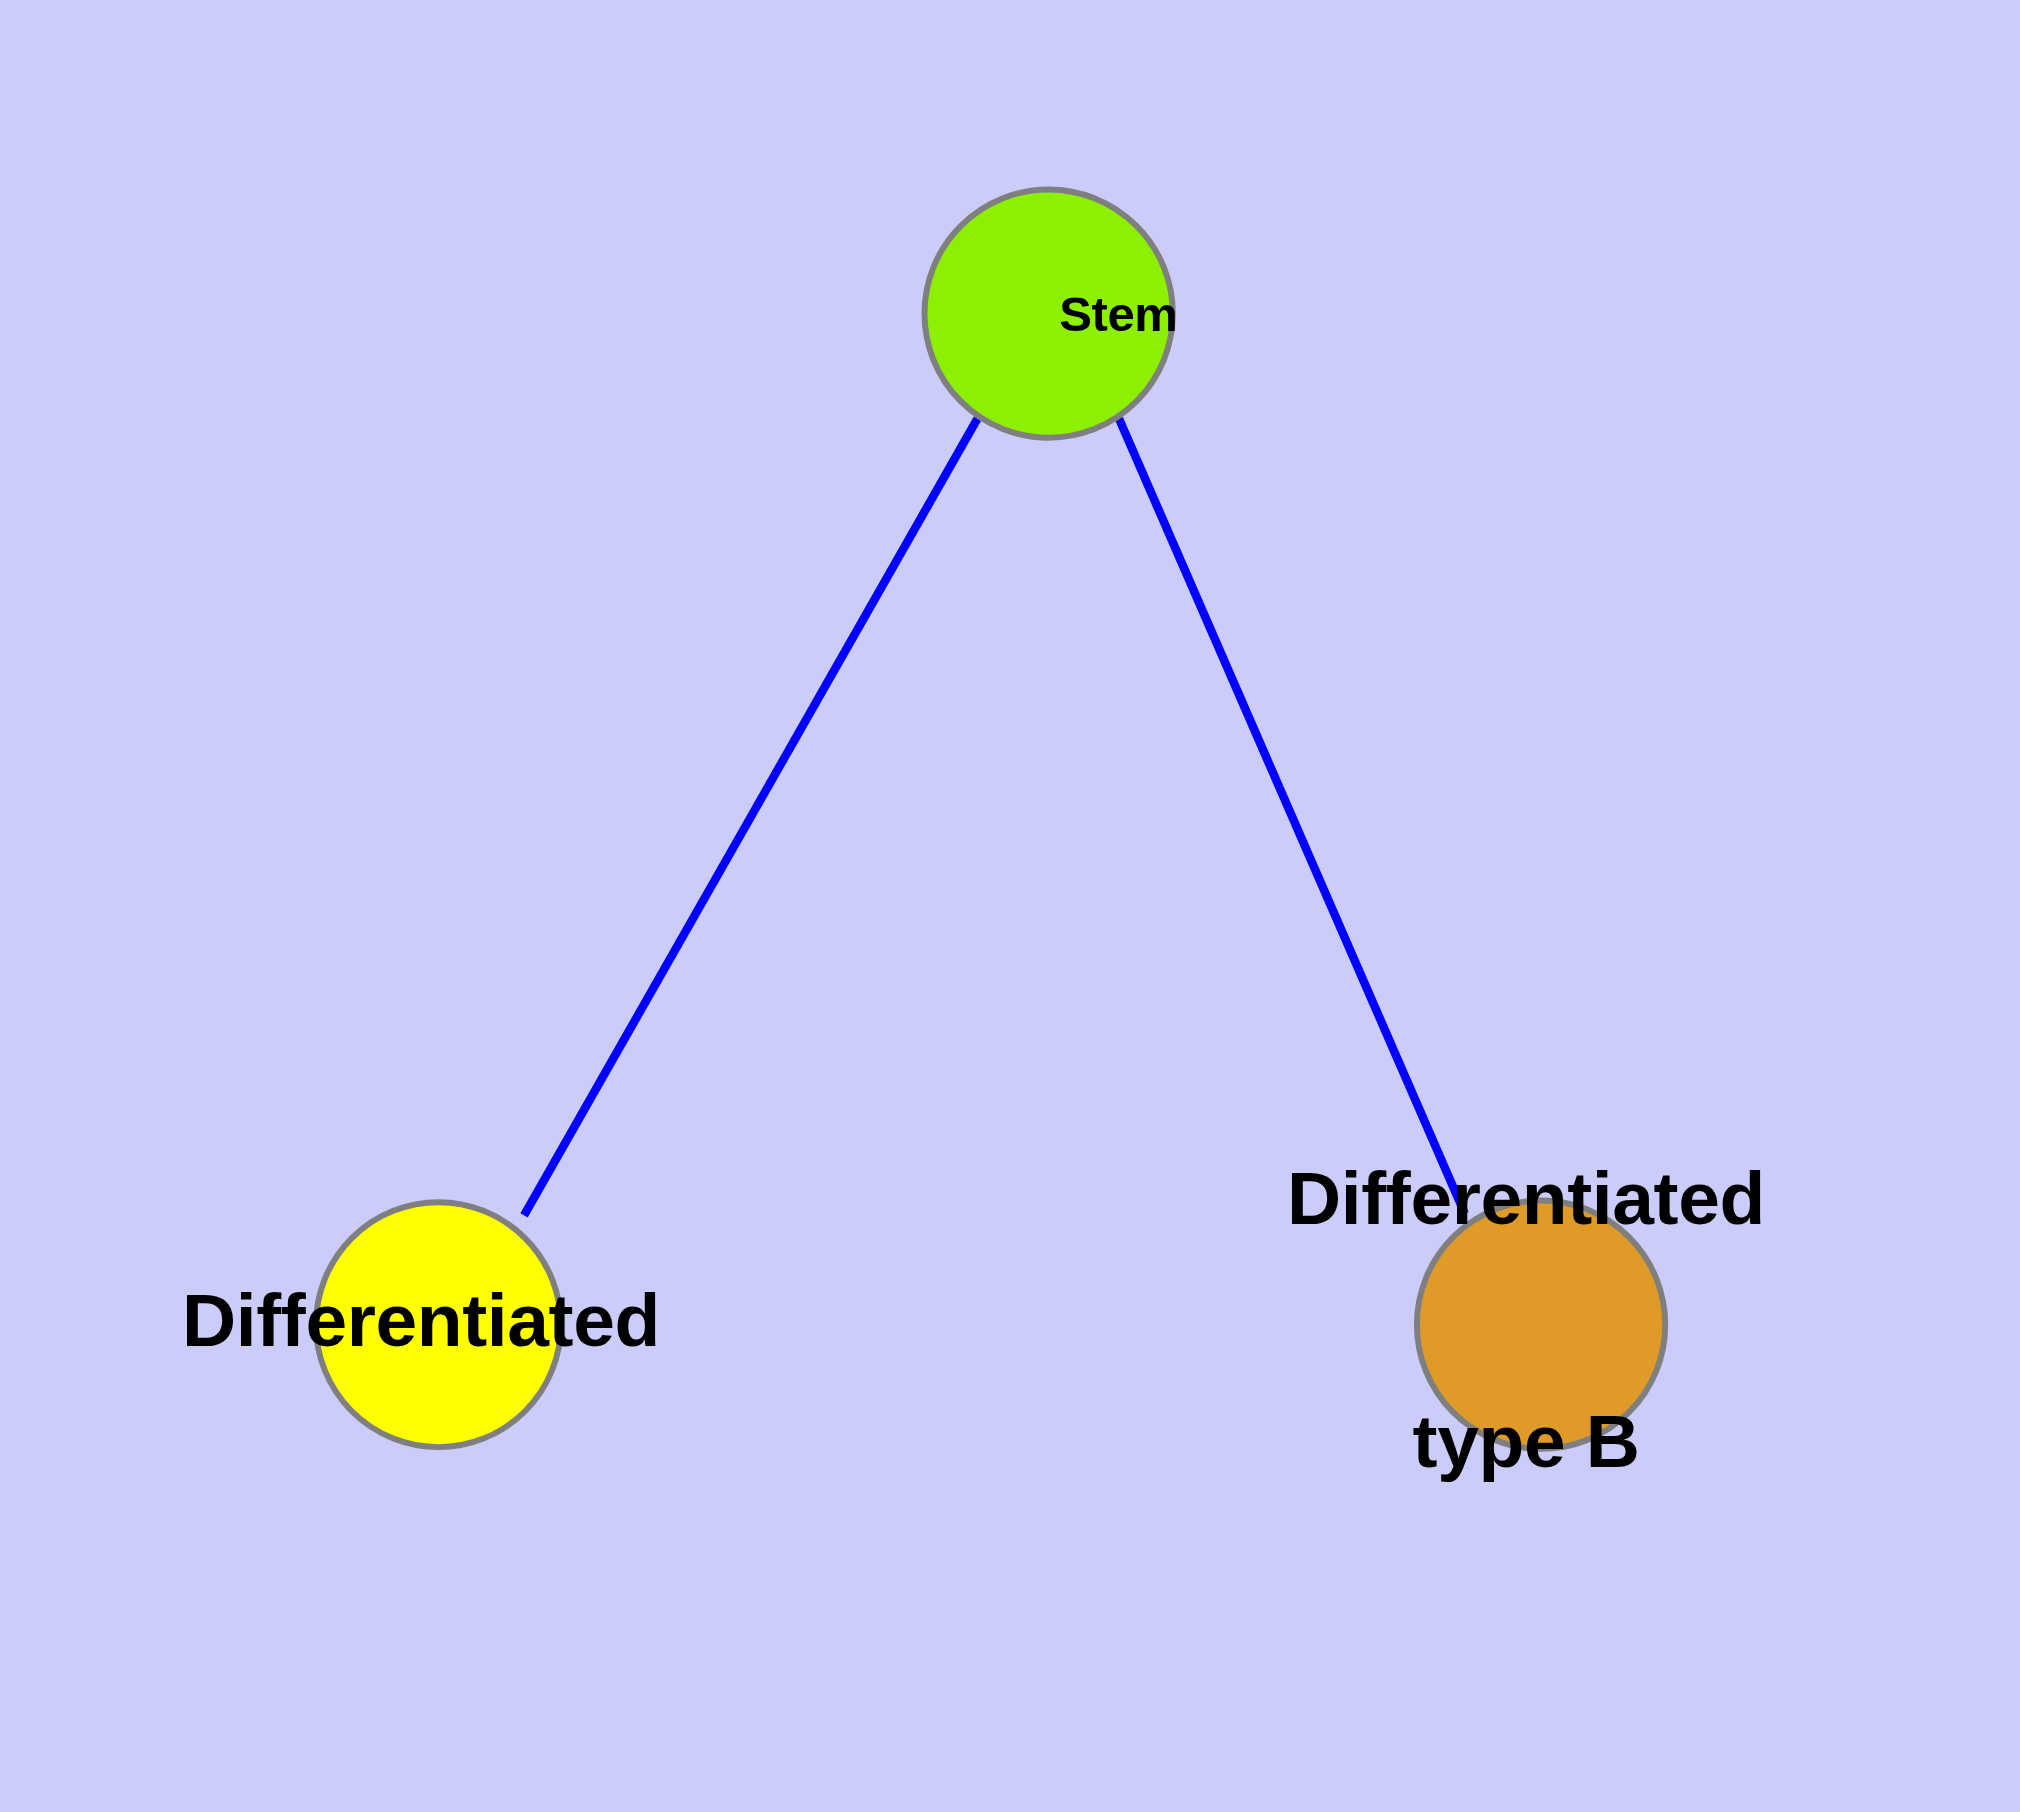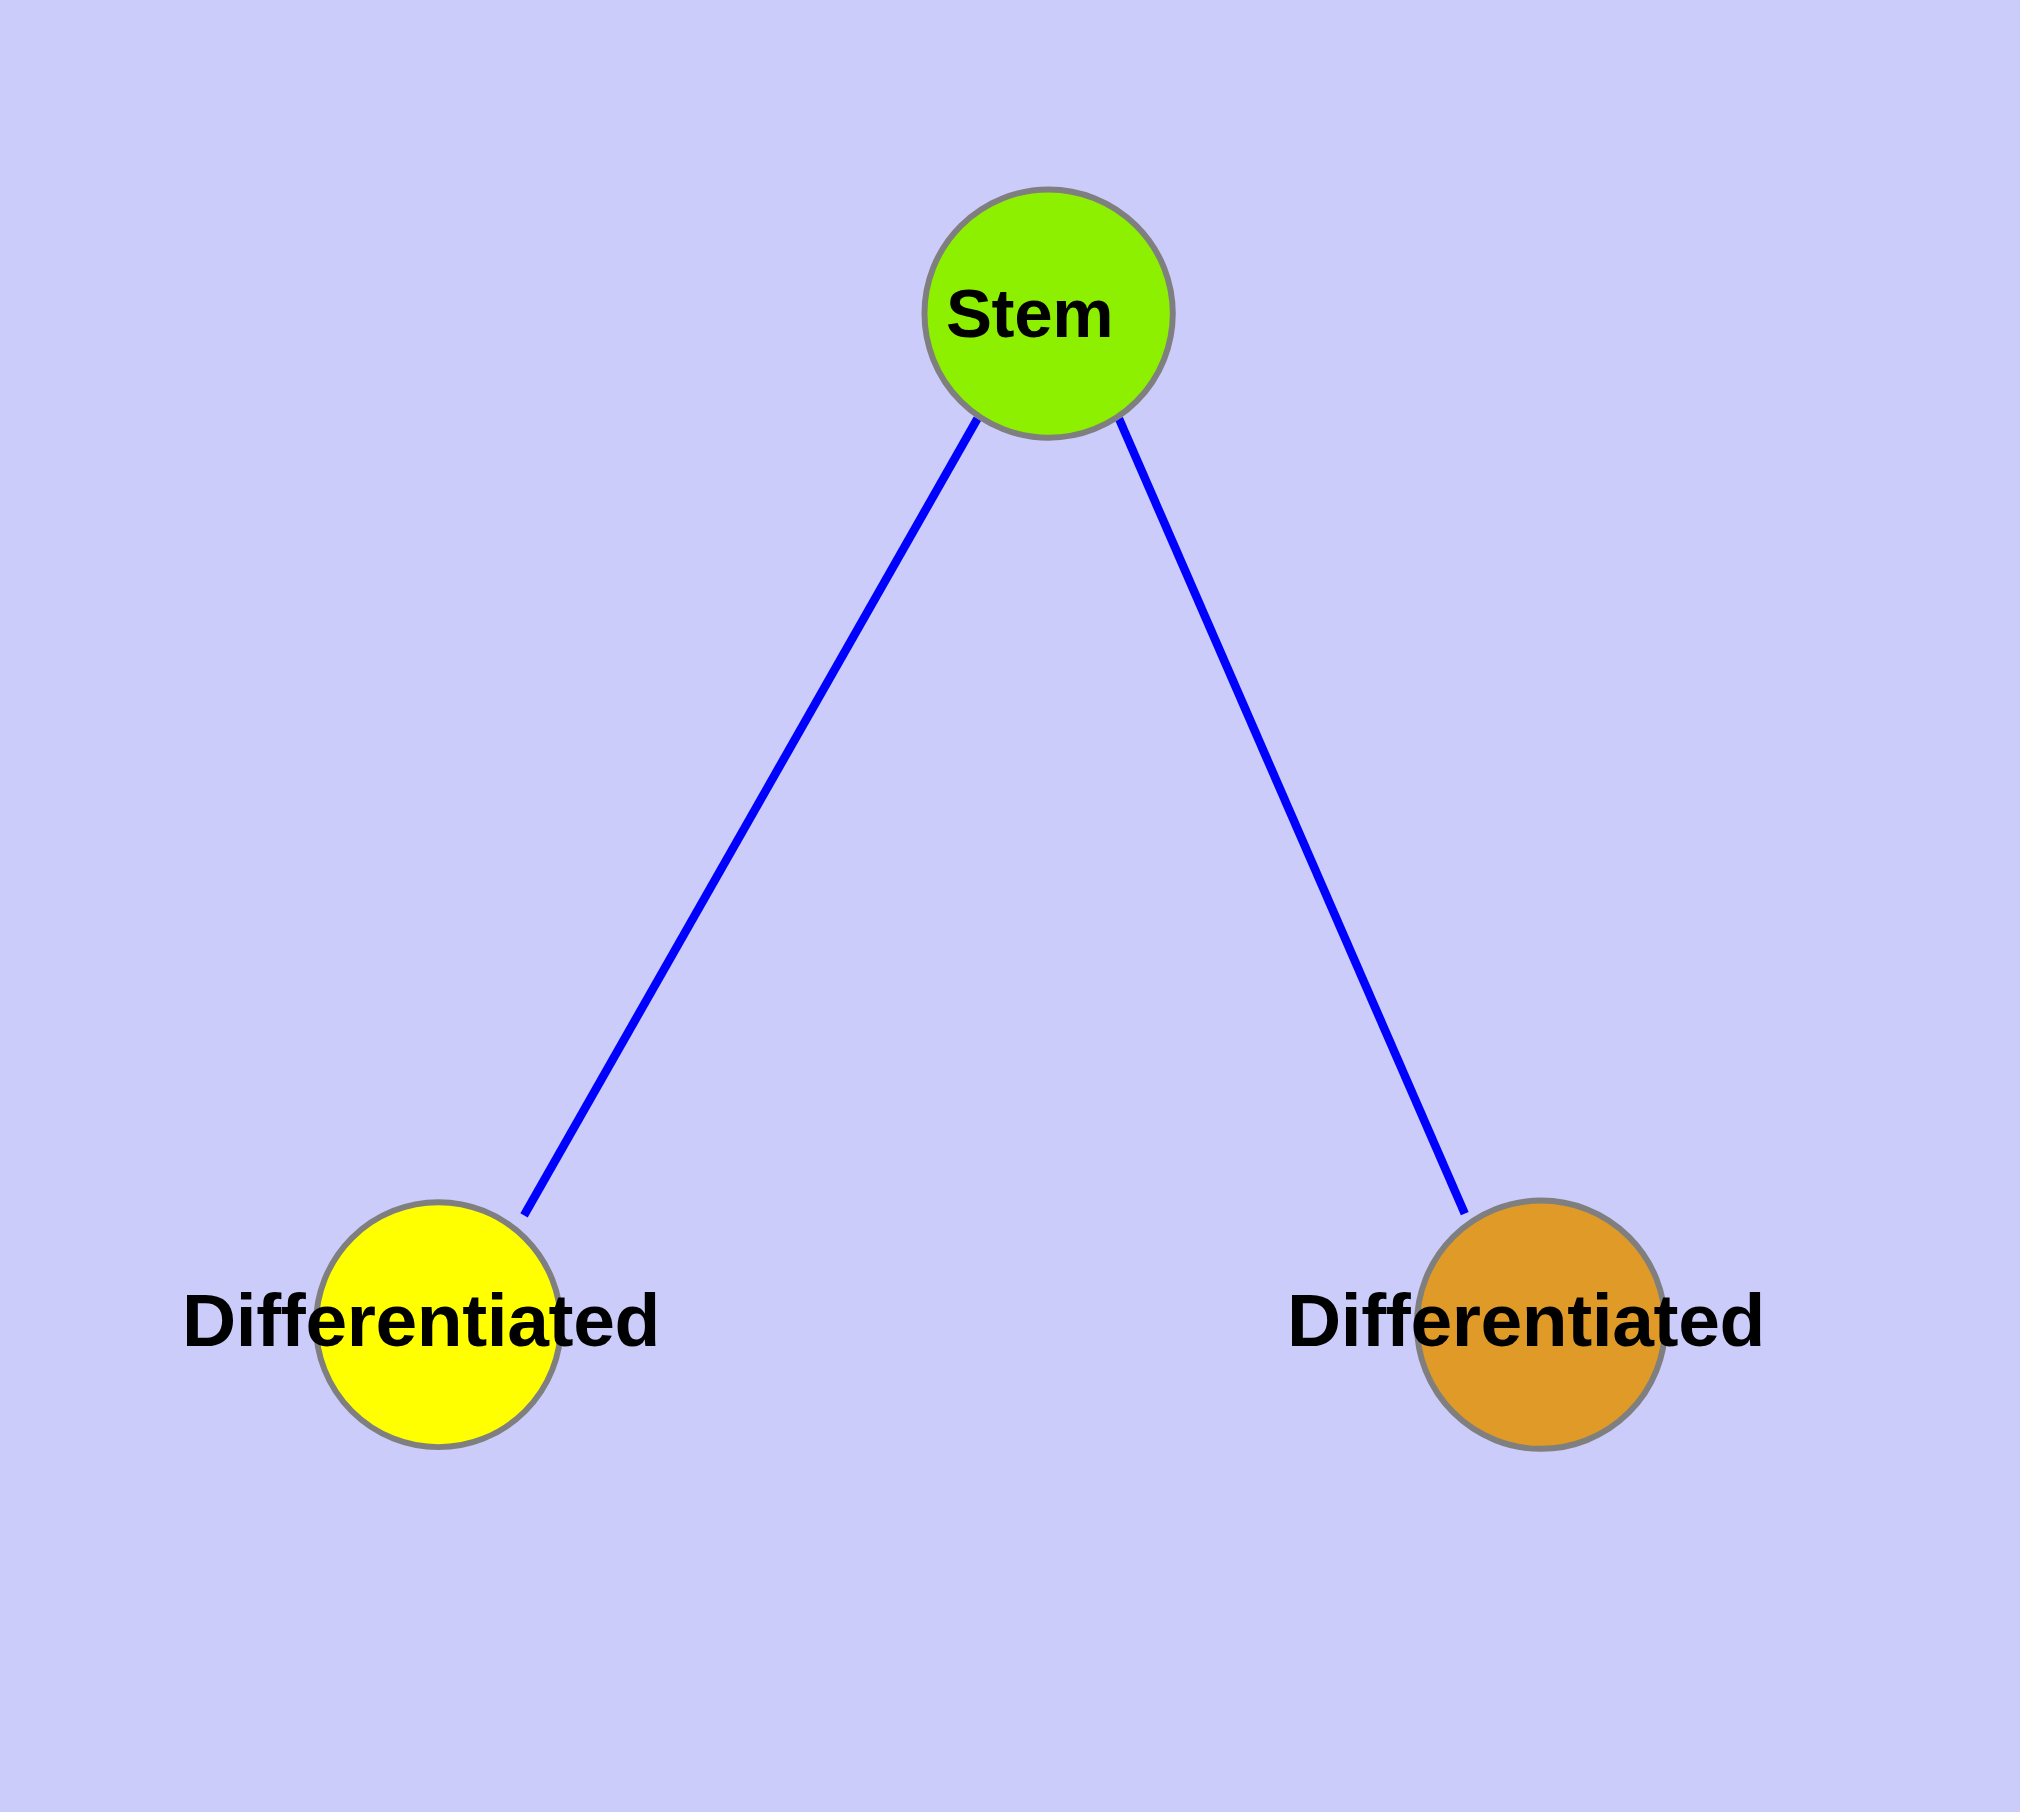--- a/index.html
+++ b/index.html
@@ -32,22 +32,22 @@
     position: absolute;
     color: #000000;
     font-weight: bold;
     text-align: center;
     white-space: pre;
     line-height: 1.08;
     letter-spacing: -0.4px;
     pointer-events: none;
   }
   #stem-label {
-    font-size: 69px;
-    left: 992px;
+    font-size: 49px;
+    left: 1092px;
     top: 314px;
     transform: translate(-50%, -50%);
   }
   #node-a-label {
     font-size: 75px;
     left: 421px;
     top: 1320px;
     transform: translate(-50%, -50%);
   }
   #node-b-label {
@@ -81,16 +81,17 @@
   <div id="stem-label" class="node-label">
     <span>Stem</span>
   </div>
 
   <div id="node-a-label" class="node-label">
     <div>Differentiated</div>
   </div>
 
   <div id="node-b-label" class="node-label">
     <div>Differentiated</div>
+    <div>type B</div>
   </div>
 
 </div>
 
 
 </body></html>

